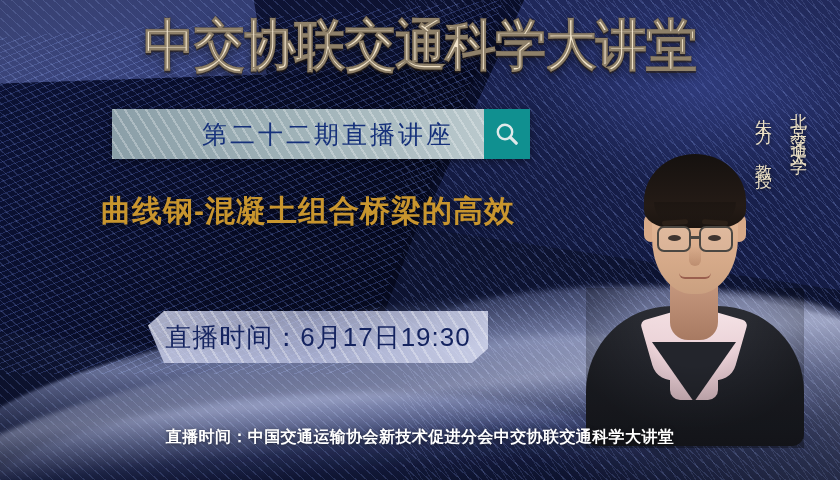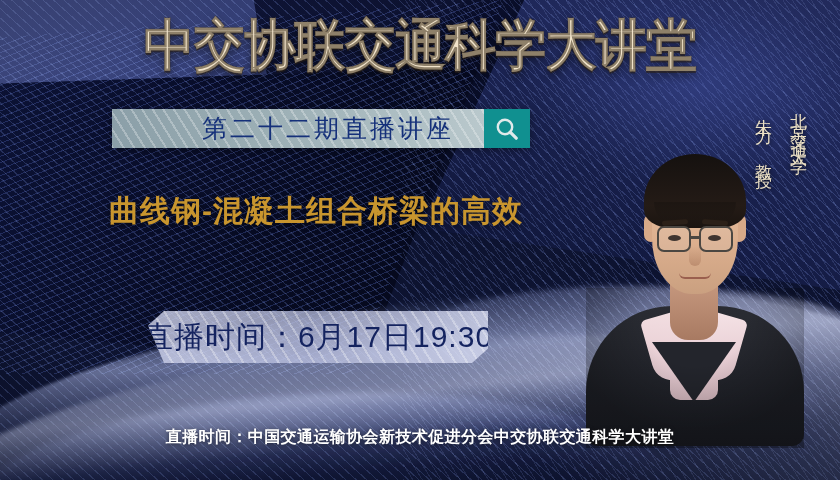--- a/index.html
+++ b/index.html
@@ -110,21 +110,21 @@
     color:#f2e4cb;
     -webkit-text-stroke:1px rgba(60,45,25,.55);
     text-shadow:0 2px 0 rgba(40,30,18,.55), 0 4px 10px rgba(0,0,0,.55);
     transform:scaleX(.93);
     white-space:nowrap;
     z-index:6;
   }
 
   
   #episode-banner{
-    position:absolute;left:112px;top:109px;width:418px;height:39px;
+    position:absolute;left:112px;top:109px;width:418px;height:50px;
     display:flex;align-items:stretch;z-index:6;
     box-shadow:0 2px 8px rgba(0,0,0,.4);
     justify-content:flex-end;
   }
   .banner-body{
     flex:1;position:relative;overflow:hidden;
     background:linear-gradient(90deg,#8b9fa8 0%,#9db0b6 45%,#b9c8cc 100%);
     display:flex;align-items:center;justify-content:center;
   }
   .banner-body:before{
@@ -137,21 +137,21 @@
     position:relative;font-size:25px;letter-spacing:3px;
     color:#15307a;font-weight:400;padding-left:60px;
   }
   .banner-icon{
     width:46px;background:#109090;display:flex;align-items:center;justify-content:center;
   }
   .banner-icon svg{display:block;}
 
   
   #headline{
-    position:absolute;left:16px;width:600px;top:190px;text-align:center;
+    position:absolute;left:8px;width:600px;top:190px;text-align:center;
     z-index:6;
   }
   #headline div{
     font-size:30px;line-height:41px;font-weight:700;
     color:#c8952e;letter-spacing:1px;white-space:nowrap;
     text-shadow:0 2px 6px rgba(0,0,0,.6);
   }
 
   
   #time-plate{
@@ -161,21 +161,21 @@
     clip-path:polygon(16px 0,100% 0,100% 72%,calc(100% - 16px) 100%,16px 100%,0 28%);
     box-shadow:0 3px 14px rgba(0,0,0,.45);
   }
   #time-plate:before{
     content:"";position:absolute;inset:0;
     background-image:repeating-linear-gradient(58deg,
       rgba(255,255,255,.30) 0px,rgba(255,255,255,.30) 2px,
       rgba(255,255,255,0) 2px,rgba(255,255,255,0) 10px);
   }
   #time-text{
-    position:relative;font-size:30px;color:#14235f;letter-spacing:1px;white-space:nowrap;
+    position:relative;font-size:26px;color:#14235f;letter-spacing:1px;white-space:nowrap;
   }
 
   
   .vtext{
     position:absolute;z-index:7;
     writing-mode:vertical-rl;text-orientation:upright;
     color:#eadfc4;font-size:17px;letter-spacing:9px;
     text-shadow:0 1px 4px rgba(0,0,0,.7);
   }
   #speaker-name{left:752px;top:106px;}

